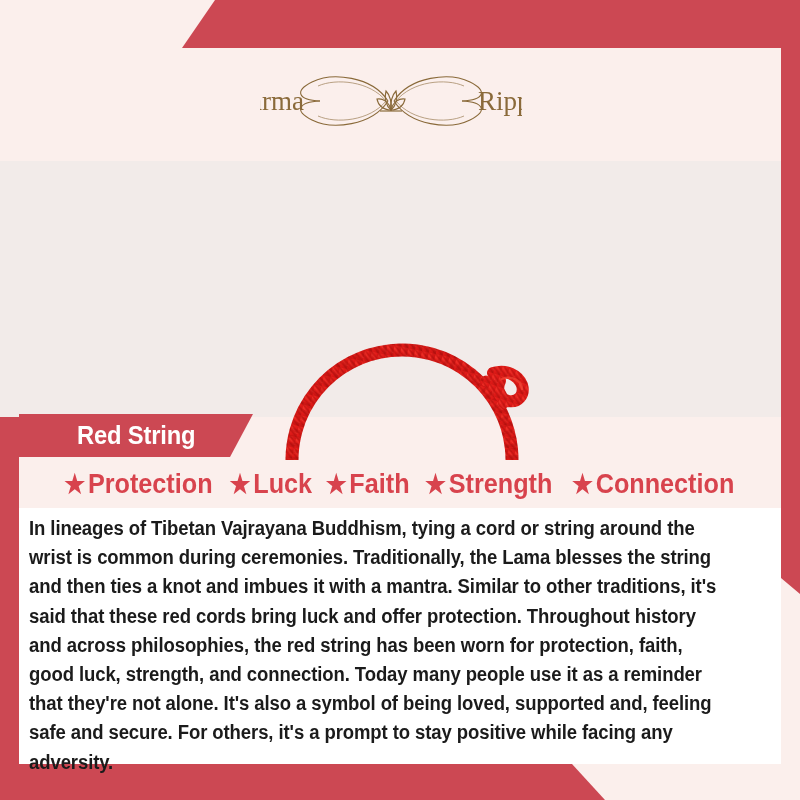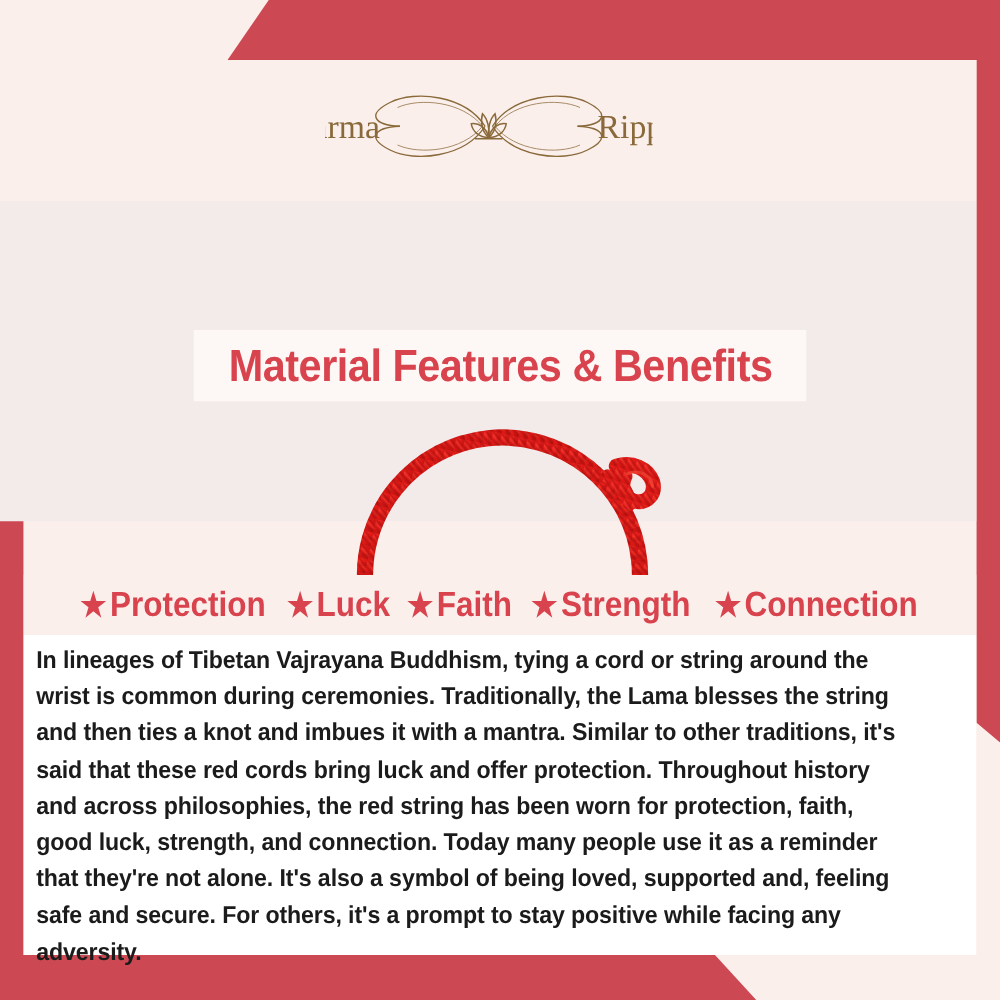--- a/index.html
+++ b/index.html
@@ -183,25 +183,25 @@
           <path d="M0 2.5 L7 8" stroke="#ff6a55" stroke-width="0.9" opacity="0.35"></path>
         </pattern>
       </defs>
       <ellipse cx="152" cy="131" rx="110" ry="110" fill="none" stroke="url(#braid)" stroke-width="13" transform="rotate(-6 152 131)"></ellipse>
       <ellipse cx="152" cy="131" rx="110" ry="110" fill="none" stroke="#8e0c0a" stroke-width="13" opacity="0.18" transform="rotate(-6 152 131)" stroke-dasharray="3 4"></ellipse>
       <path d="M243 44 C256 40, 268 46, 272 56 C275 66, 268 74, 258 72 C249 70, 246 60, 250 52" fill="none" stroke="url(#braid)" stroke-width="12" stroke-linecap="round"></path>
       <path d="M252 50 C262 46, 272 52, 272 60" fill="none" stroke="#ff5a44" stroke-width="2.4" opacity="0.5" stroke-linecap="round"></path>
       <path d="M236 52 C246 56, 252 64, 254 74" fill="none" stroke="url(#braid)" stroke-width="11" stroke-linecap="round"></path>
     </svg>
 
-    <div class="title-plate">
-      <span class="title-text">Material Features &amp; Benefits</span>
-    </div>
-  </div>
-
+  </div>
+
+  <div class="ribbon">
+    <span class="ribbon-label">Red String</span>
+  </div>
 
   <div class="benefits">
     <span class="benefit">
       <span class="star">★</span>
       <span>Protection</span>
     </span>
     <span class="benefit">
       <span class="star">★</span>
       <span>Luck</span>
     </span>

